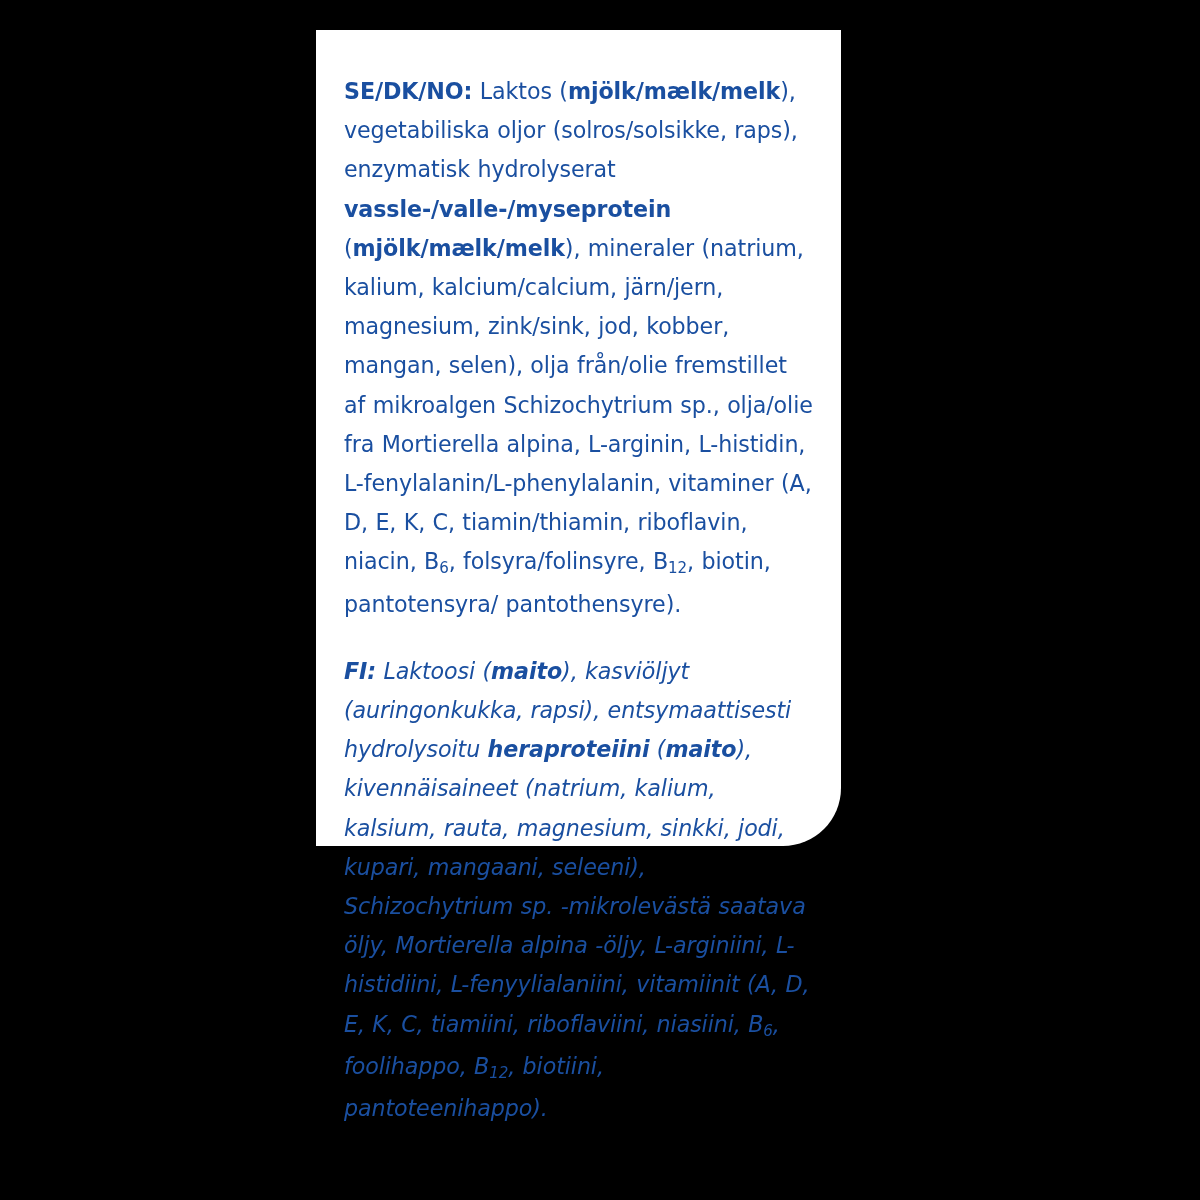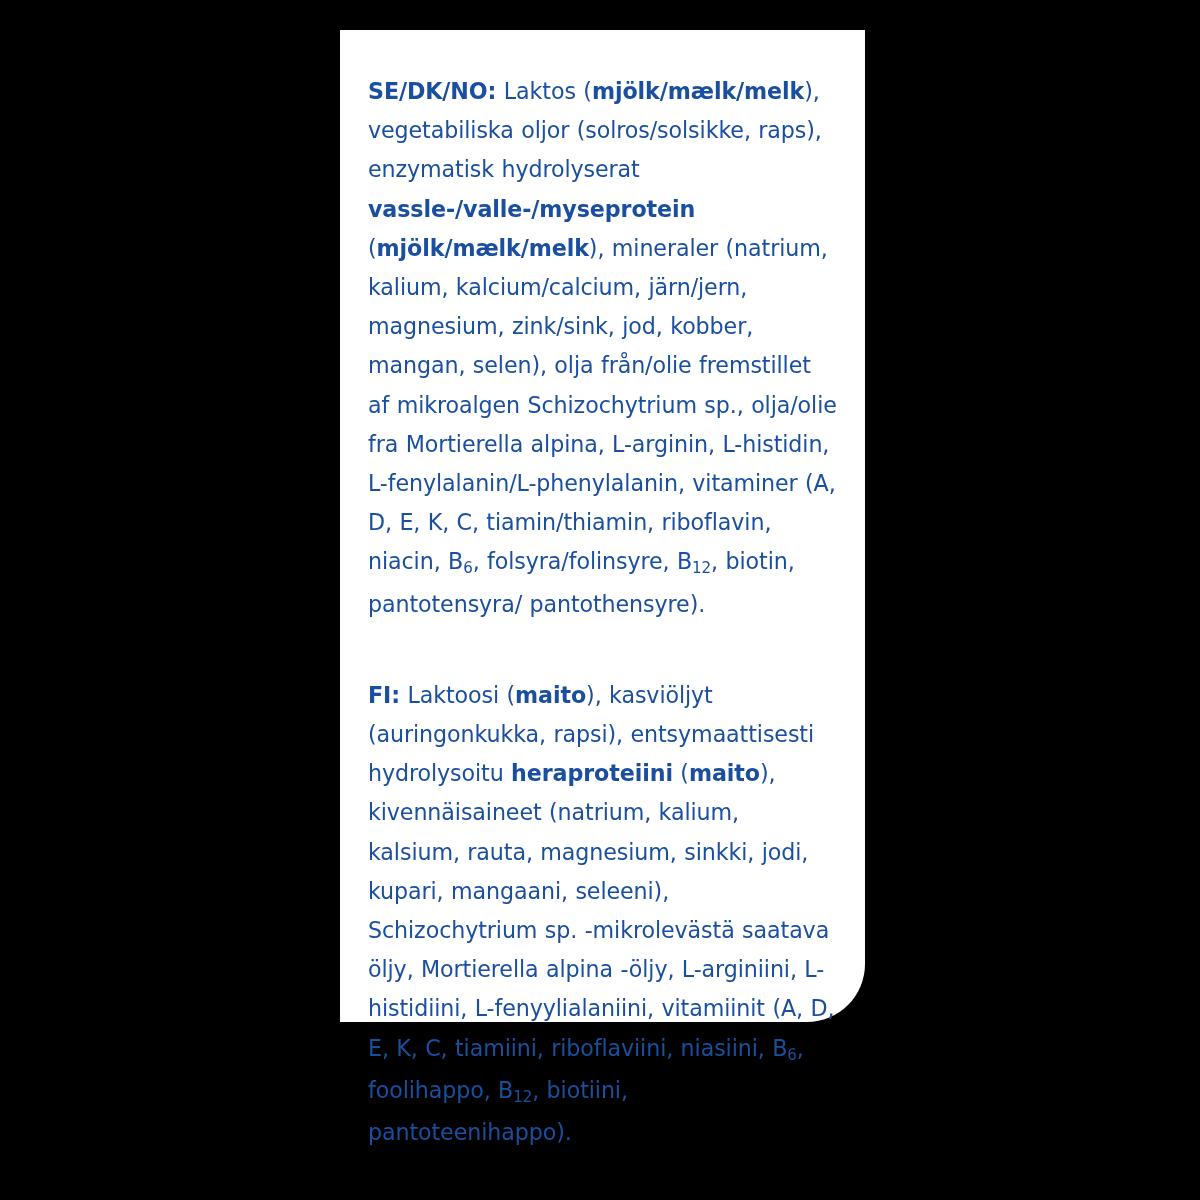--- a/index.html
+++ b/index.html
@@ -8,40 +8,41 @@
     background: #000000;
   }
   body {
     width: 1200px;
     height: 1200px;
     overflow: hidden;
     font-family: "DejaVu Sans", sans-serif;
   }
   #label-card {
     position: absolute;
-    left: 340px;
+    left: 316px;
     top: 30px;
     width: 525px;
-    height: 992px;
+    height: 816px;
     background: #ffffff;
     border-bottom-right-radius: 58px;
     box-sizing: border-box;
     padding: 42px 28px 4px 28px;
   }
   .ingredients-text {
     color: #1a4fa0;
     font-family: "DejaVu Sans", sans-serif;
     font-size: 22.2px;
     line-height: 39.2px;
     letter-spacing: -0.1px;
     text-align: left;
     word-spacing: 0.5px;
   }
   .block + .block {
-    margin-top: 52px;
+    margin-top: 28px;
+    font-style: italic;
   }
   .bold {
     font-weight: bold;
   }
   sub {
     font-size: 0.68em;
     vertical-align: baseline;
     position: relative;
     top: 0.26em;
   }

